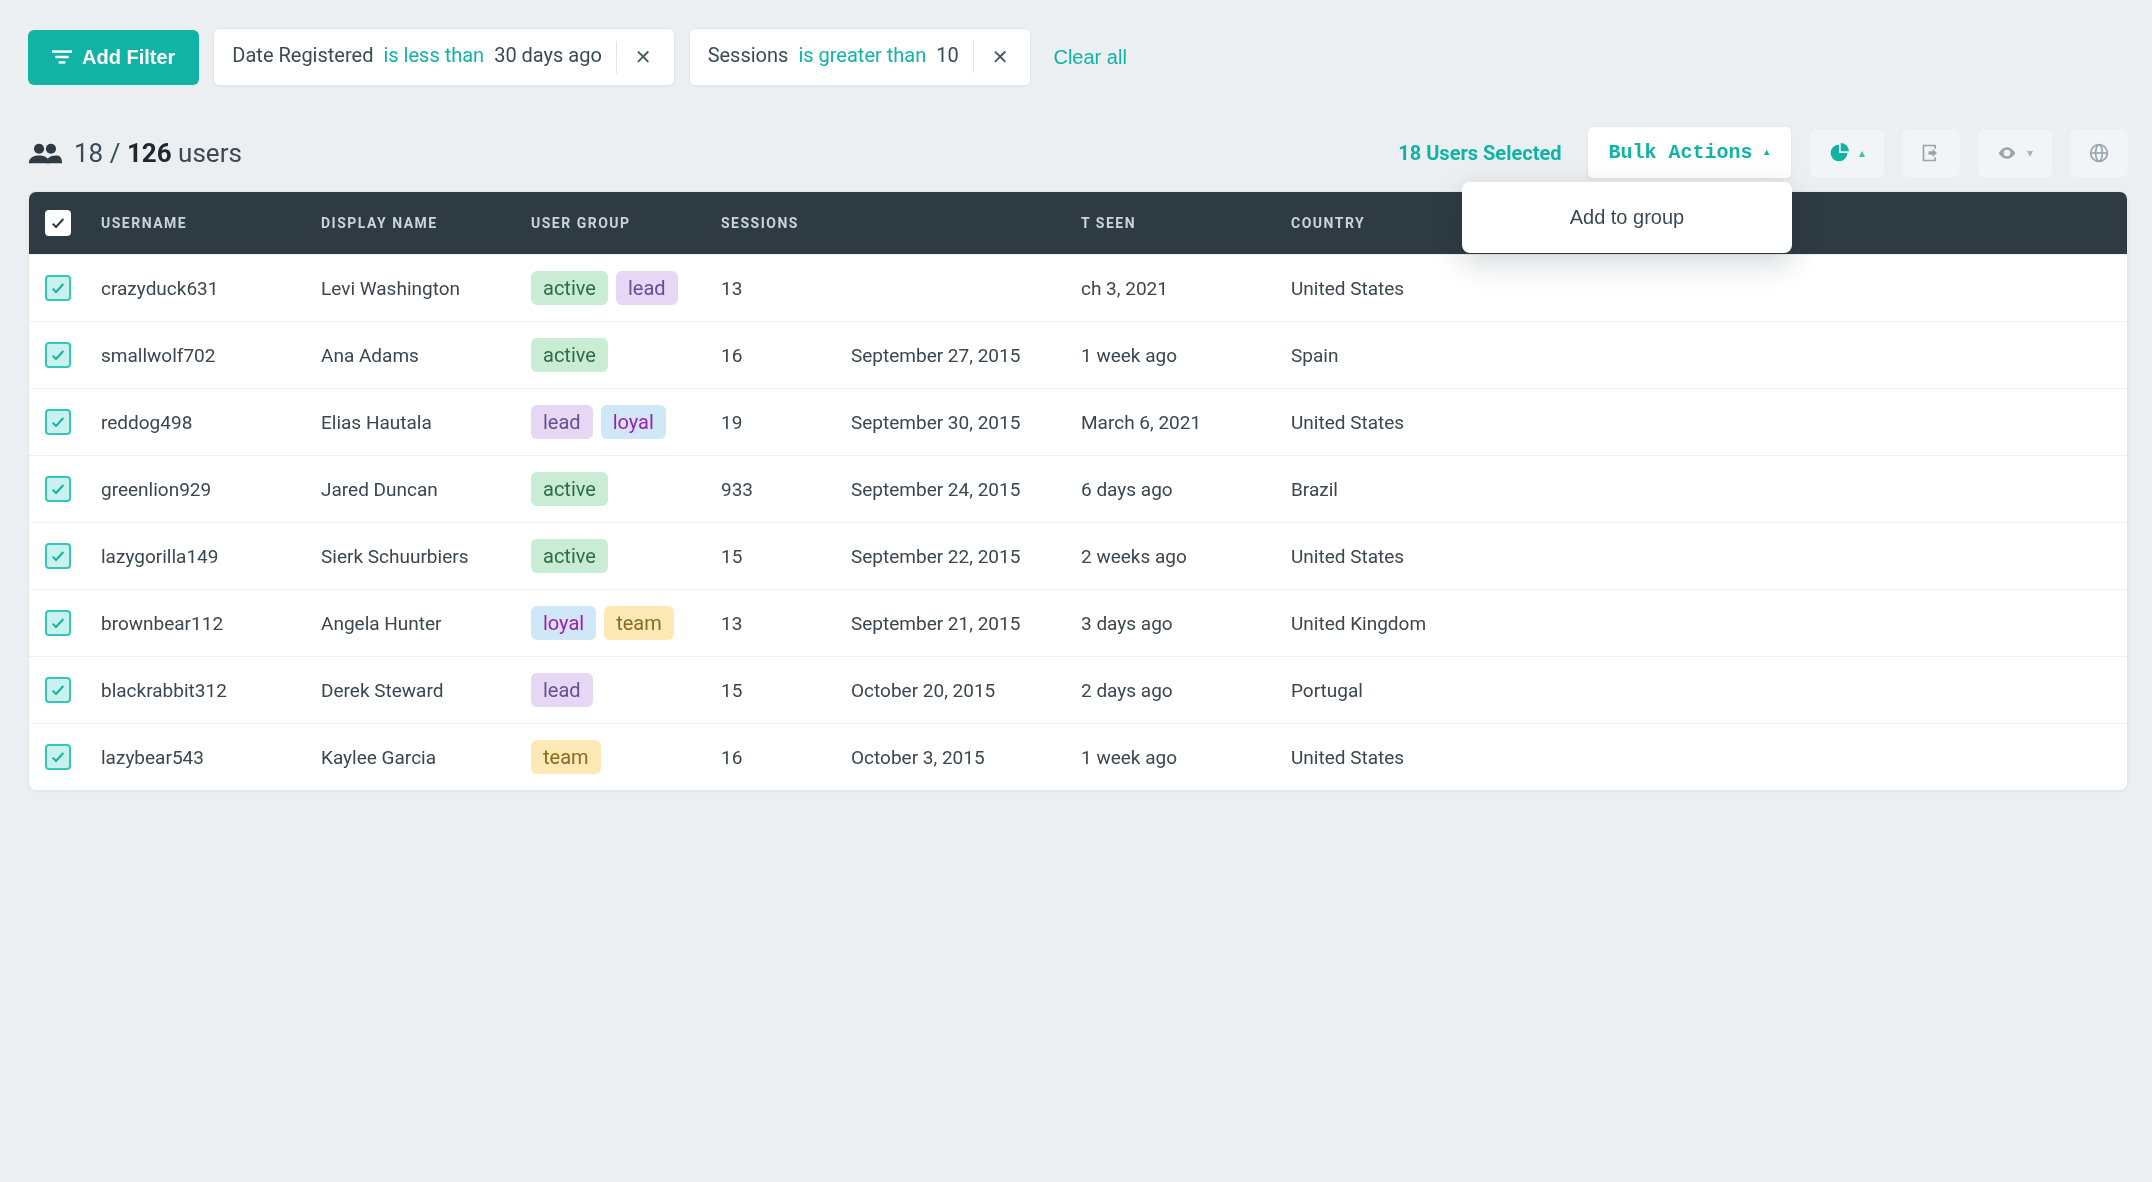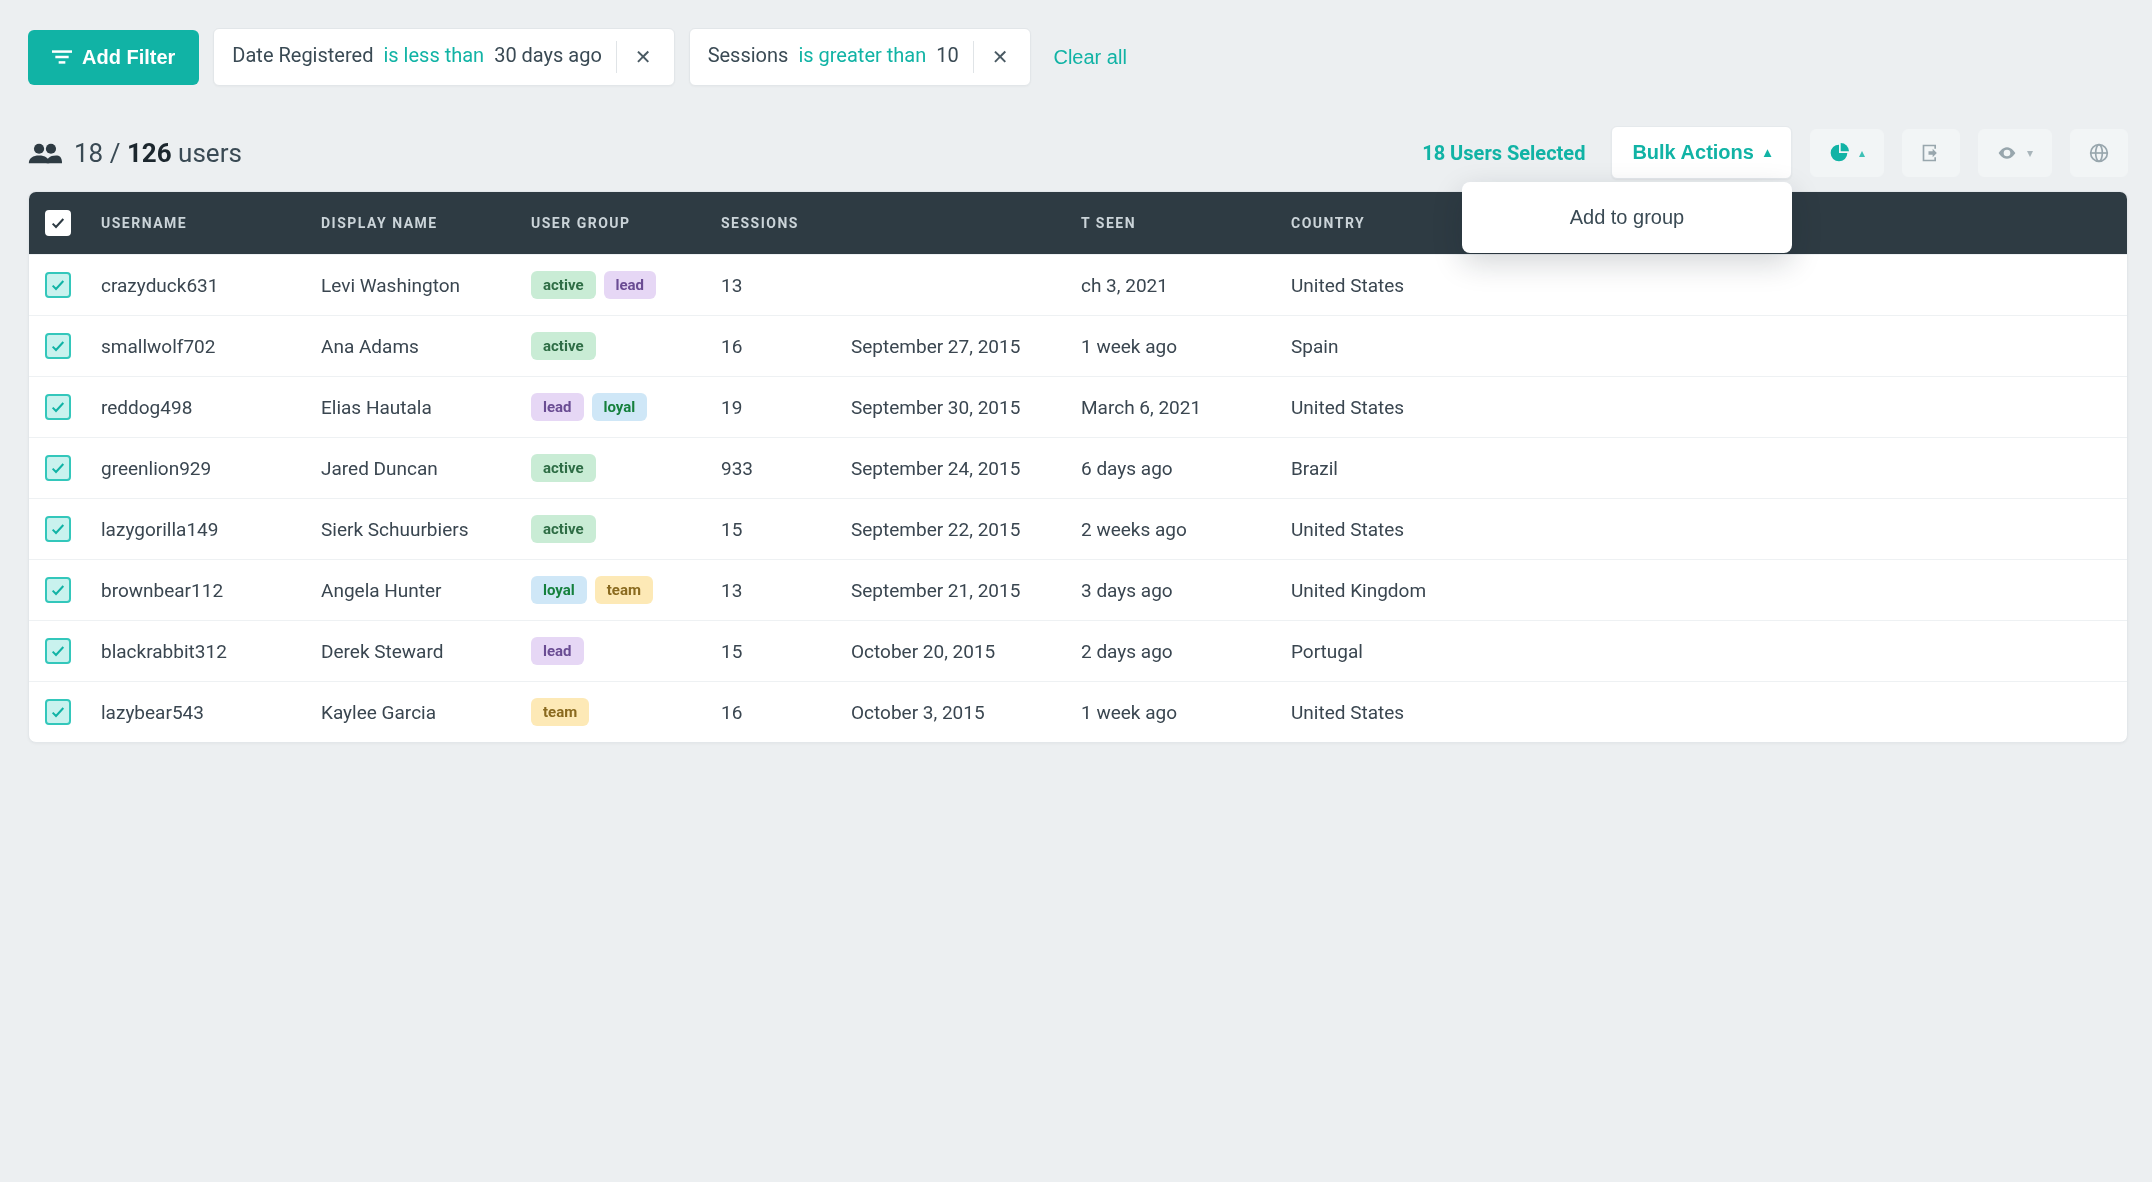--- a/index.html
+++ b/index.html
@@ -50,20 +50,21 @@
   .count .bold { font-weight:700; color:#1c272e; }
   .spacer { flex:1; }
   .selected-label { color:#11b3a5; font-weight:700; font-size:20px; margin-right:8px; }
   .bulk-wrap { position:relative; }
   .bulk-btn {
     display:inline-flex; align-items:center; gap:10px;
     background:#fff; color:#11b3a5; font-weight:700;
     border:1px solid #e5e9ec; border-radius:6px; padding:14px 20px;
     font-size:20px; cursor:pointer;
     box-shadow: 0 1px 2px rgba(0,0,0,.05);
+    font-family: Liberation Mono, monospace;
   }
   .bulk-btn .caret { font-size:14px; display: inline-block; transform: translateY(-1px);}
   .bulk-menu {
     position:absolute; top:56px; right:0; background:#fff;
     min-width:330px; border-radius:8px; box-shadow:0 10px 30px rgba(15,30,40,.18);
     padding:10px 0; z-index:10;
   }
   .bulk-menu button {
     display:block; width:100%; text-align:center; background:none; border:none;
     padding:14px 22px; font-size:20px; color:#3a4a54; cursor:pointer;
@@ -111,25 +112,25 @@
     cursor:pointer; background:#c9f2ee;
   }
   .cbox svg { width:16px; height:16px; stroke:#11b3a5; fill:none; stroke-width:3; }
   .cbox.header { background:#fff; border-color:#fff; }
   .cbox.header svg { stroke:#2e3b43; }
 
   
   .tags { display:flex; gap:8px; flex-wrap:wrap; }
   .tag {
     display:inline-block; border-radius:6px; padding:5px 12px;
-    font-size:15px; font-weight:700;
+    font-size:20px; font-weight:400;
   }
   .tag-active { background:#c9ecd5; color:#2e6d45; }
   .tag-lead   { background:#e6d7f5; color:#6a4c93; }
-  .tag-loyal  { background:#cfe7f7; color:#15803d; }
+  .tag-loyal  { background:#cfe7f7; color:#a21caf; }
   .tag-team   { background:#fde9b6; color:#8a6a1f; }
 </style>
 </head>
 <body>
 
 <div class="page">
 
   <div class="filter-bar">
     <button class="add-filter-btn">
       <svg viewBox="0 0 24 16">

